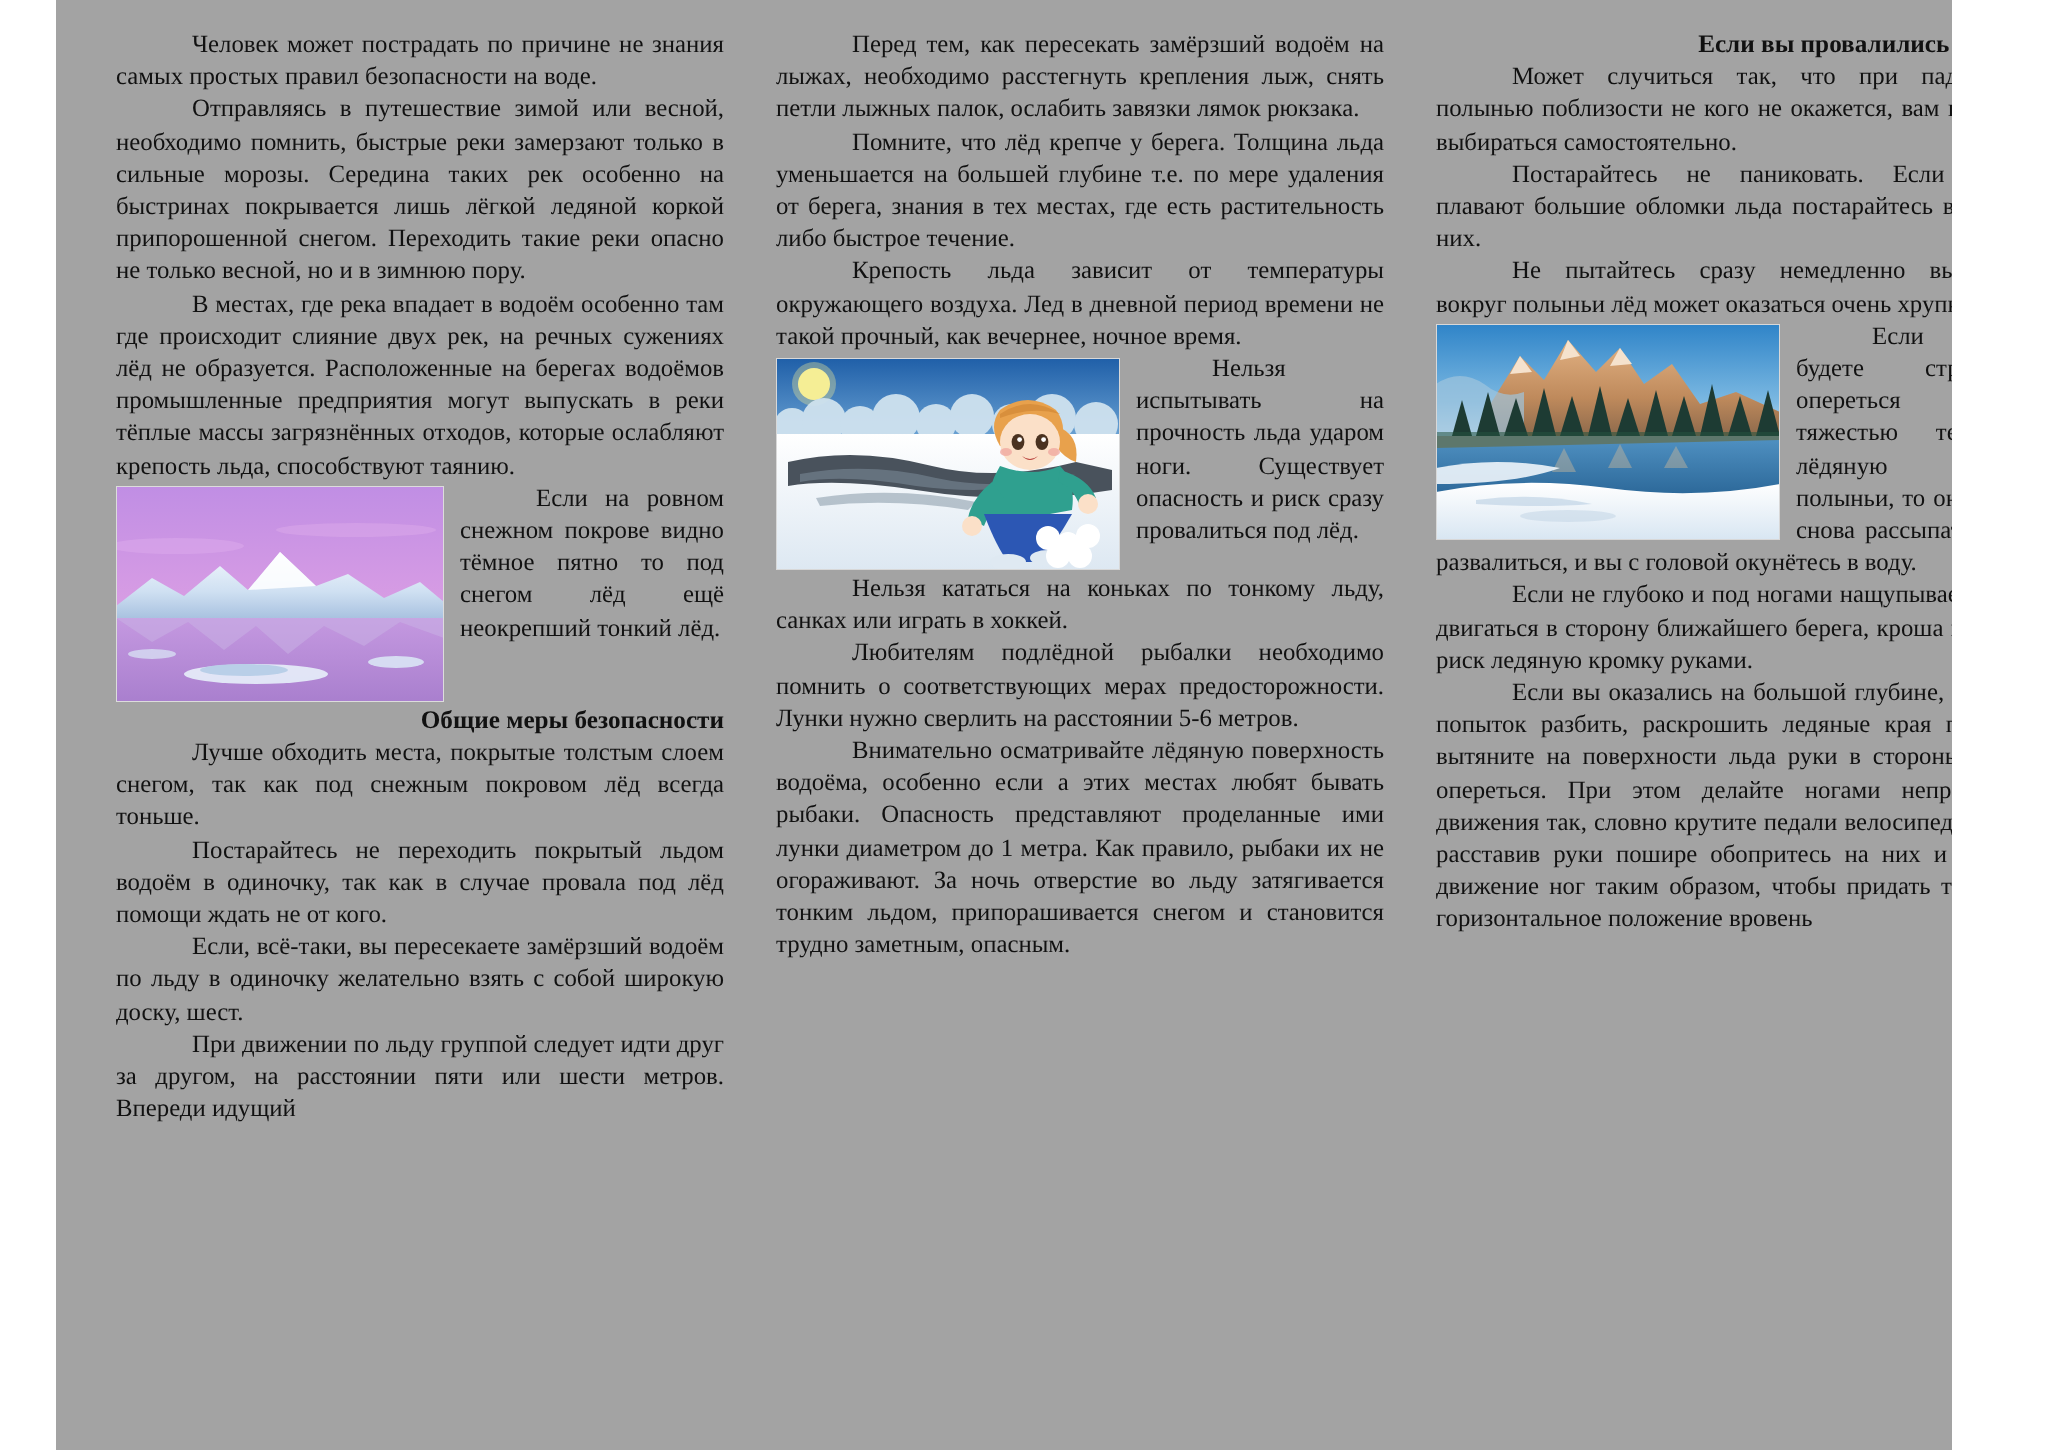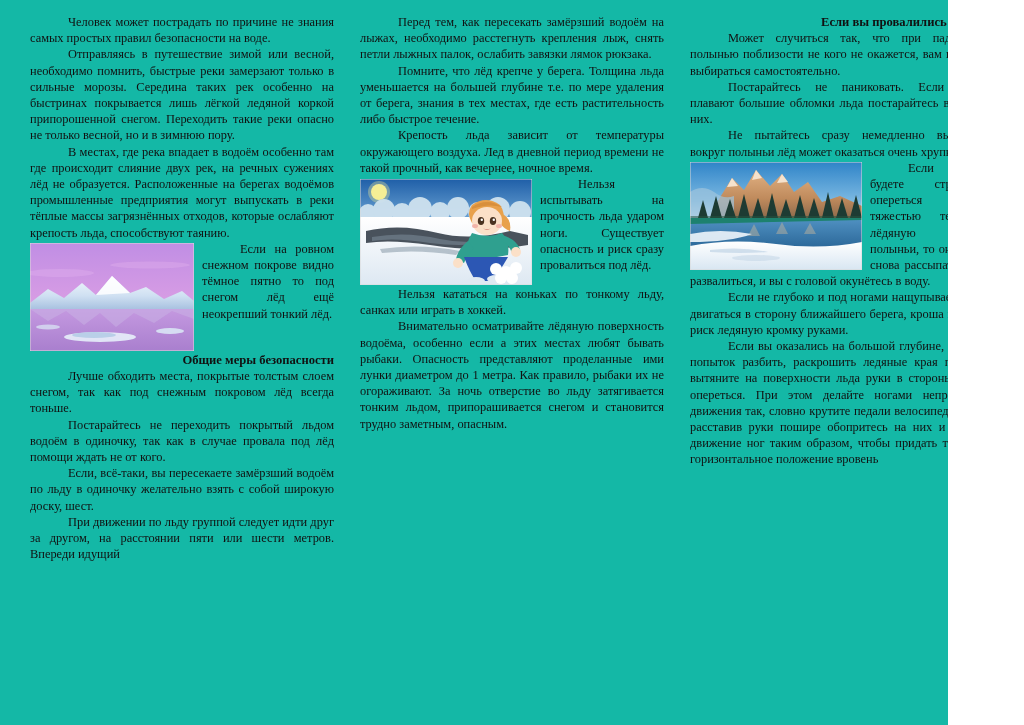--- a/index.html
+++ b/index.html
@@ -5,24 +5,25 @@
 <style>
   html, body {
     margin: 0;
     padding: 0;
     background: #ffffff;
   }
   .page {
     position: relative;
     width: 948px;
     height: 725px;
-    background: #14b8a6;
+    background: #a3a3a3;
     overflow: hidden;
     font-family: "Liberation Serif", "DejaVu Serif", serif;
     color: #111111;
+    margin-left: 28px;
   }
   .columns {
     position: absolute;
     left: 30px;
     top: 14px;
     width: 964px;
     height: 700px;
     display: flex;
     gap: 26px;
     align-items: flex-start;
@@ -197,20 +198,21 @@
             <circle cx="141" cy="99" r="6"></circle>
               <circle cx="152" cy="99" r="6"></circle>
           </g>
           <rect x="0" y="0" width="172" height="106" fill="none" stroke="#d8d8d8" stroke-width="1"></rect>
         </svg>
       </div>
 
       <p>Нельзя испытывать на прочность льда ударом ноги. Существует опасность и риск сразу провалиться под лёд.</p>
       <div class="clear"></div>
       <p>Нельзя кататься на коньках по тонкому льду, санках или играть в хоккей.</p>
+      <p>Любителям подлёдной рыбалки необходимо помнить о соответствующих мерах предосторожности. Лунки нужно сверлить на расстоянии 5-6 метров.</p>
       <p>Внимательно осматривайте лёдяную поверхность водоёма, особенно если а этих местах любят бывать рыбаки. Опасность представляют проделанные ими лунки диаметром до 1 метра. Как правило, рыбаки их не огораживают. За ночь отверстие во льду затягивается тонким льдом, припорашивается снегом и становится трудно заметным, опасным.</p>
     </div>
 
     <div class="col">
       <h2>Если вы провалились под дёд.</h2>
       <p>Может случиться так, что при падении в полынью поблизости не кого не окажется, вам придётся выбираться самостоятельно.</p>
       <p>Постарайтесь не паниковать. Если вокруг плавают большие обломки льда постарайтесь влезть на них.</p>
       <p>Не пытайтесь сразу немедленно выбраться, вокруг полыньи лёд может оказаться очень хрупким.</p>
 
       <div class="figure fig-river">

